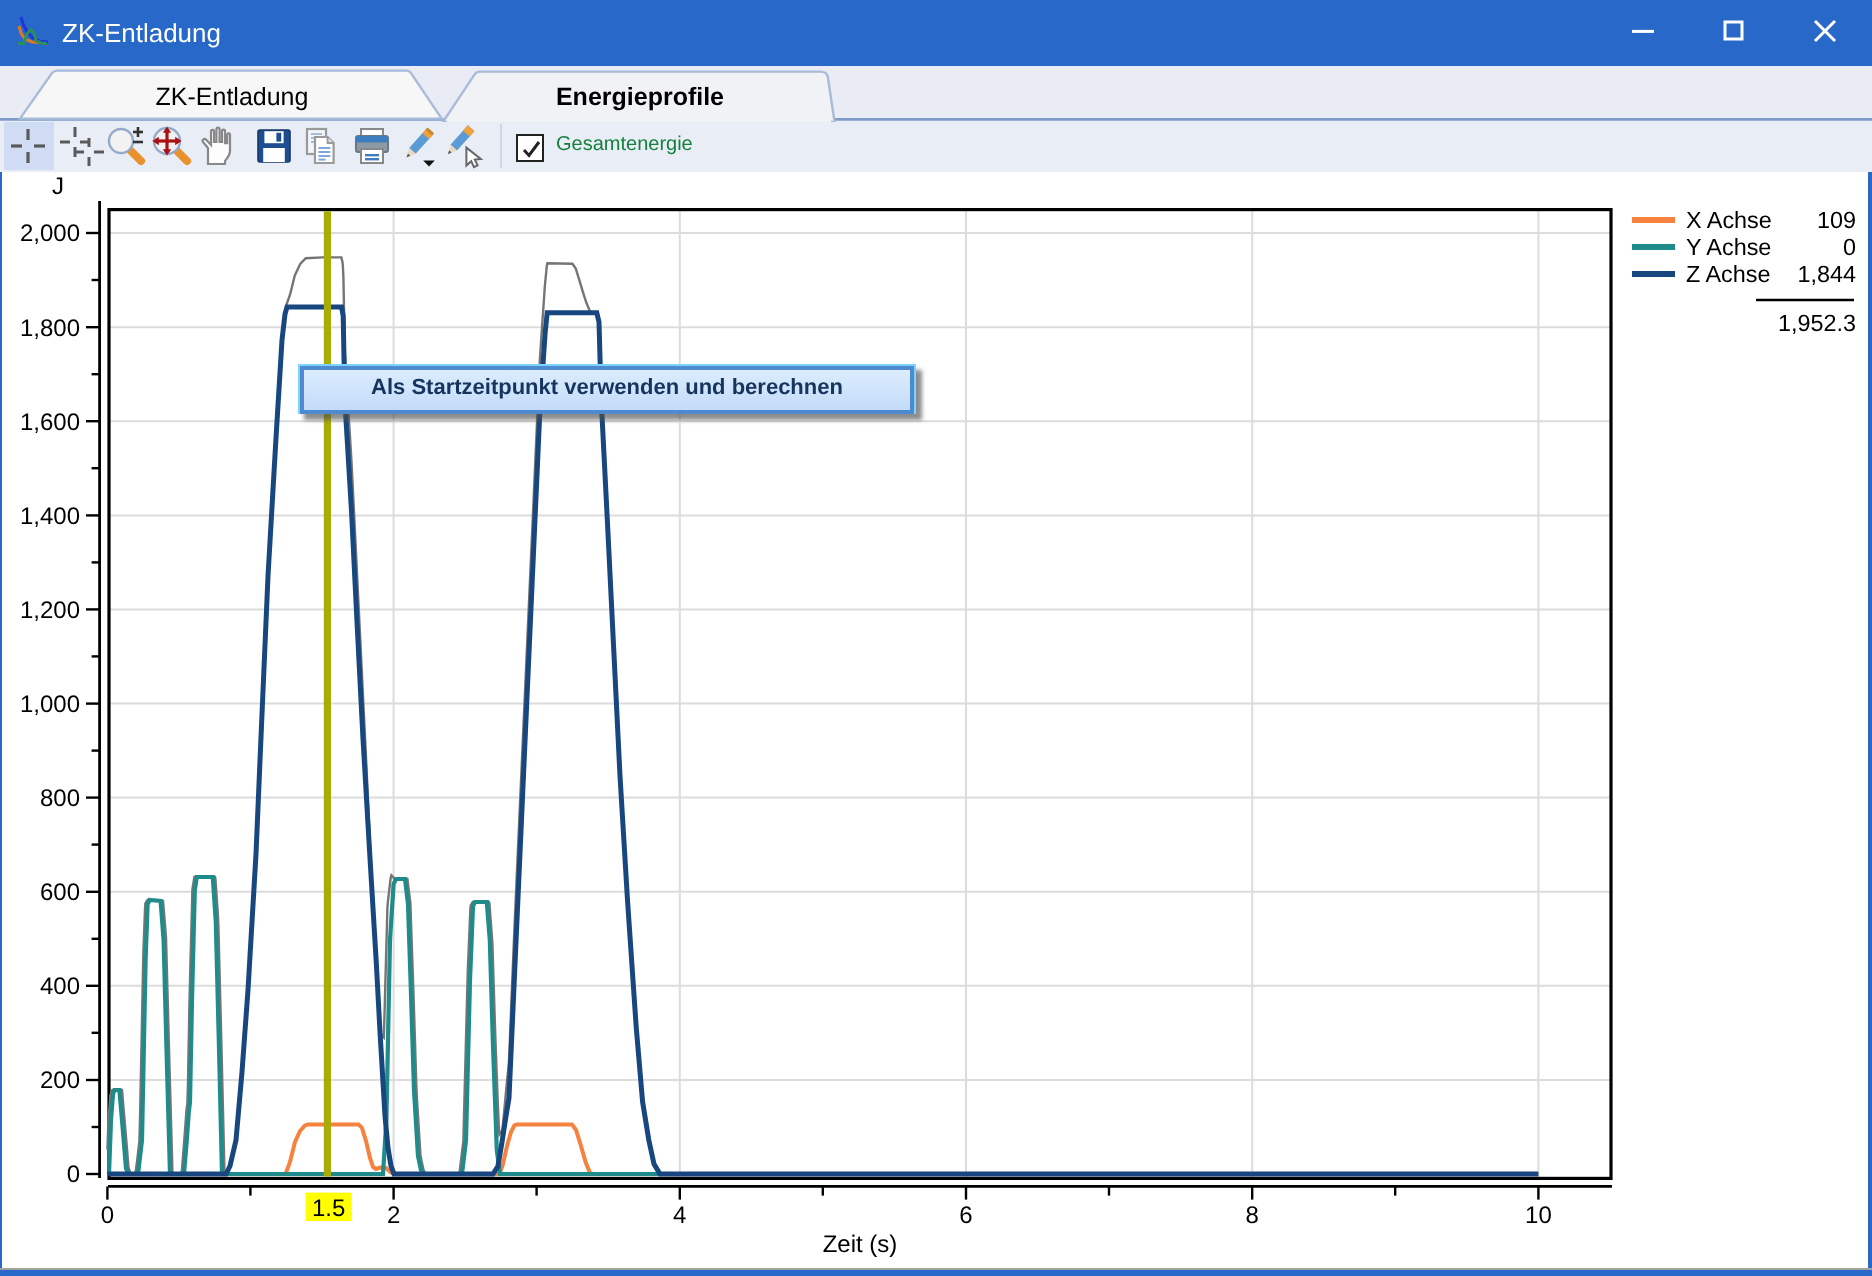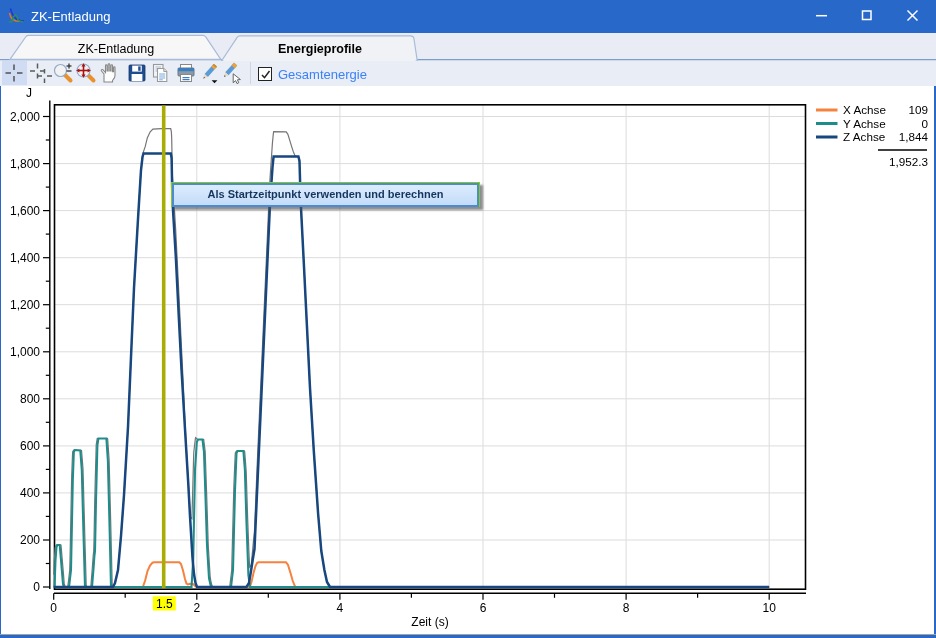--- a/index.html
+++ b/index.html
@@ -216,17 +216,17 @@
       <path d="M8.1,13.5 L12.5,13.5 L10.3,17.9Z" fill="#ead9c0"></path>
       <path d="M9.5,16 L11.1,16 L10.3,17.9Z" fill="#555"></path>
     </g>
     <path d="M14.2,12.8 L14.2,21.8 L16.6,19.6 L18,22.6 L19.8,21.7 L18.4,18.8 L21.4,18.5Z" fill="#fff" stroke="#666" stroke-width="1"></path>
   </svg>
 <div class="abs" style="left:250px;top:62px;width:1px;height:22px;background:#cdd6e5"></div>
 <div class="abs" style="left:258px;top:67px;width:12px;height:12px;border:1.5px solid #222;background:#fff"></div>
 <svg class="abs" style="left:258px;top:67px" width="15" height="15">
     <polyline points="4,8 6.5,10.7 11.5,4" fill="none" stroke="#222" stroke-width="1.5"></polyline>
   </svg>
-<span class="abs" style="left:278px;top:67px;font-size:13px;color:#3b82f6">Gesamtenergie</span>
-<div class="abs" style="left:171px;top:181.5px;width:309px;height:25px;background:#84cc16;box-shadow:3px 3px 2px rgba(80,80,80,0.65)">
+<span class="abs" style="left:278px;top:67px;font-size:10px;color:#15803d">Gesamtenergie</span>
+<div class="abs" style="left:149px;top:181.5px;width:309px;height:25px;background:#7dd3fc;box-shadow:3px 3px 2px rgba(80,80,80,0.65)">
 <div class="abs" style="left:1px;top:1px;width:303px;height:17px;background:linear-gradient(#dcecfd,#c3dcf9);border:2px solid #4d8ad0;text-align:center;font-size:11px;font-weight:bold;color:#16355e;padding-top:3.5px">Als Startzeitpunkt verwenden und berechnen</div>
 </div>
 <div class="abs" style="left:0;top:633.8px;width:936px;height:1.2px;background:#a2a2a2"></div>
 <div class="abs" style="left:0;top:635.2px;width:936px;height:2.4px;background:#2868c8"></div>
 </body></html>

